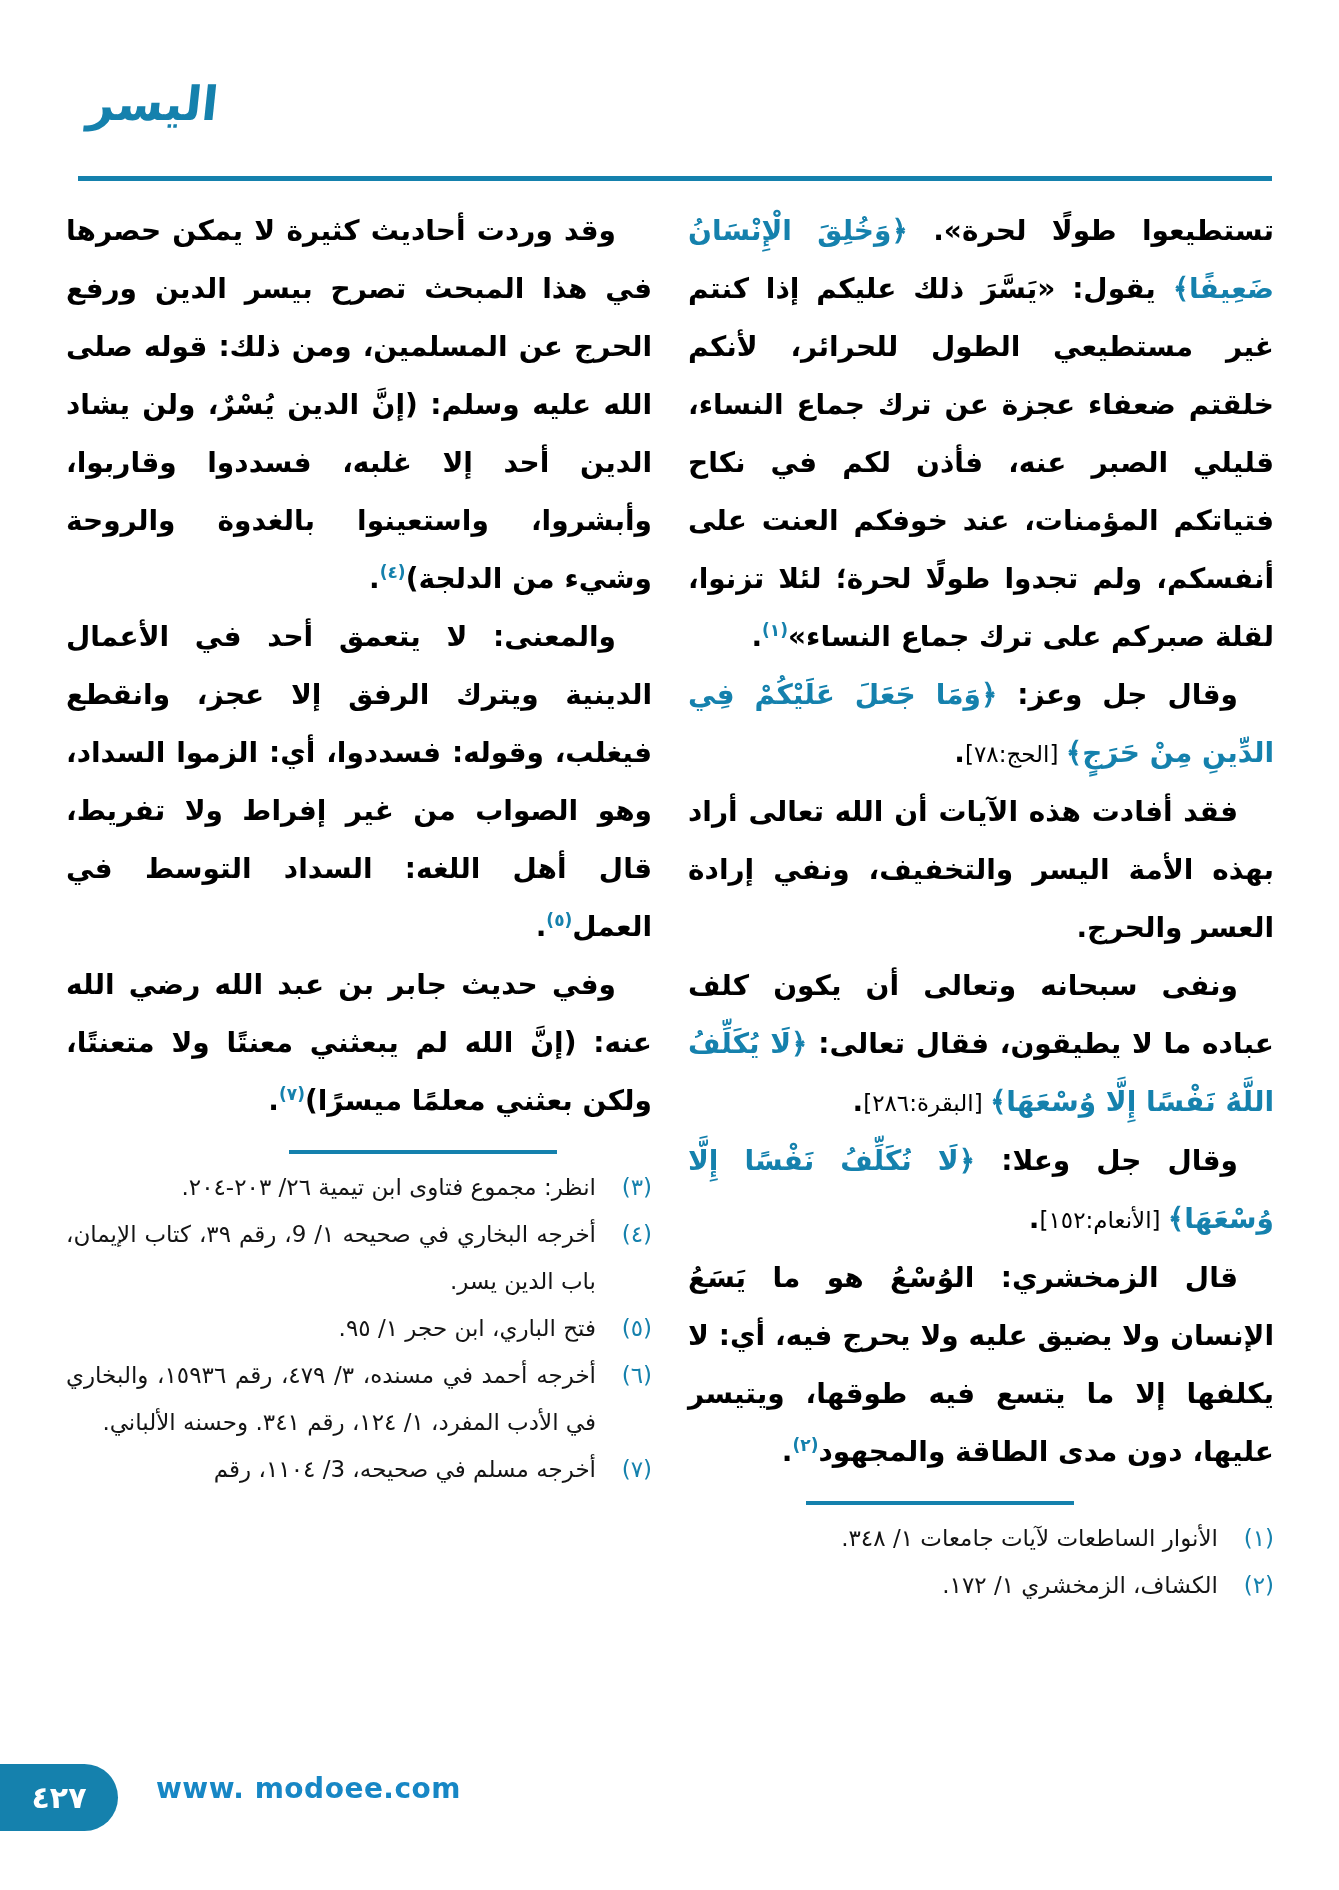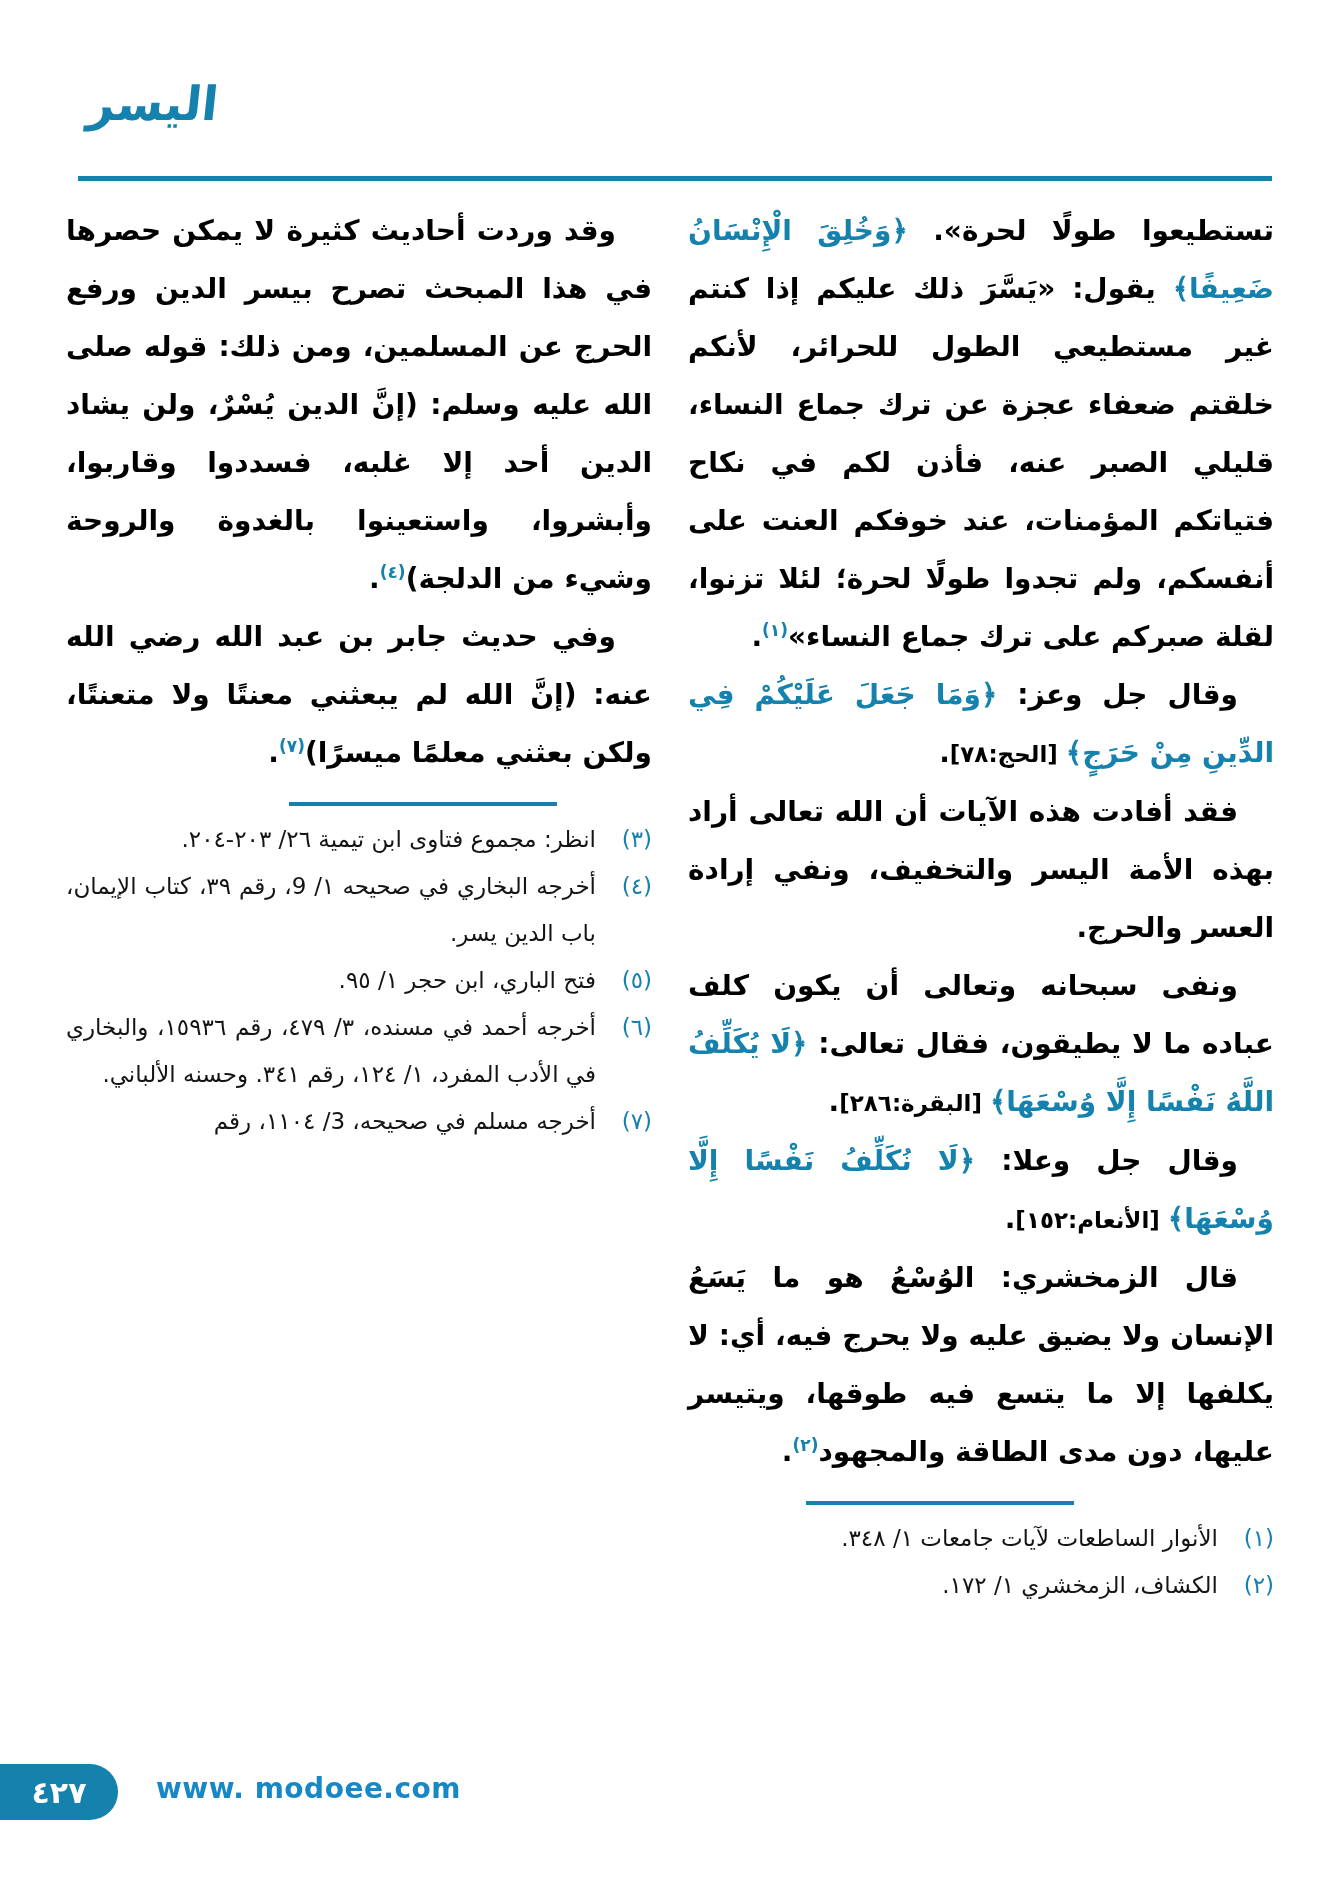--- a/index.html
+++ b/index.html
@@ -32,40 +32,40 @@
   .col{flex:1;min-width:0;}
   .para{
     margin:0;
     font-size:28px;font-weight:bold;
     line-height:58px;
     text-align:justify;
     color:var(--body);
   }
   .para.indent{text-indent:36px;}
   .seg-quran{color:var(--accent);font-weight:bold;}
-  .seg-ref{font-weight:bold;font-size:23px;}
+  .seg-ref{font-weight:normal;font-size:23px;}
   .seg-fn{
     color:var(--accent);
     font-size:17px;font-weight:bold;
     vertical-align:super;line-height:0;
   }
   .fn-divider{height:4px;background:var(--accent);width:268px;}
   .fn-divider.r{margin:20px 200px 10px 0;}
   .fn-divider.l{margin:20px 95px 10px 0;}
   .footnote{
     display:flex;
     font-size:23px;font-weight:normal;
     line-height:47px;color:#141414;
     text-align:justify;
   }
   .fn-num{color:var(--accent);flex:0 0 56px;}
   .fn-text{flex:1;min-width:0;}
   .page-num{
     position:absolute;left:0;top:1764px;
-    width:118px;height:56px;
+    width:118px;height:67px;
     background:var(--accent);
     color:#ffffff;
     border-radius:0 34px 34px 0;
     display:flex;align-items:center;justify-content:center;
     font-size:30px;font-weight:bold;
   }
   .website{
     position:absolute;left:156px;top:1772px;
     color:var(--link);
     font-size:28px;font-weight:bold;
@@ -103,20 +103,21 @@
           <div class="footnote">
             <span class="fn-num">(٢)</span>
             <span class="fn-text">الكشاف، الزمخشري ١/ ١٧٢.</span>
           </div>
         </div>
     </div>
 
     <div class="col">
       <div class="col-text">
           <p class="para indent"><span class="seg-body">وقد وردت أحاديث كثيرة لا يمكن حصرها في هذا المبحث تصرح بيسر الدين ورفع الحرج عن المسلمين، ومن ذلك: قوله صلى الله عليه وسلم: (إنَّ الدين يُسْرٌ، ولن يشاد الدين أحد إلا غلبه، فسددوا وقاربوا، وأبشروا، واستعينوا بالغدوة والروحة وشيء من الدلجة)</span><span class="seg-fn">(٤)</span><span class="seg-body">.</span></p>
+          <p class="para indent"><span class="seg-body">والمعنى: لا يتعمق أحد في الأعمال الدينية ويترك الرفق إلا عجز، وانقطع فيغلب، وقوله: فسددوا، أي: الزموا السداد، وهو الصواب من غير إفراط ولا تفريط، قال أهل اللغه: السداد التوسط في العمل</span><span class="seg-fn">(٥)</span><span class="seg-body">.</span></p>
           <p class="para indent"><span class="seg-body">وفي حديث جابر بن عبد الله رضي الله عنه: (إنَّ الله لم يبعثني معنتًا ولا متعنتًا، ولكن بعثني معلمًا ميسرًا)</span><span class="seg-fn">(٧)</span><span class="seg-body">.</span></p>
         </div>
       <div class="fn-divider l"></div>
       <div class="footnotes">
           <div class="footnote">
             <span class="fn-num">(٣)</span>
             <span class="fn-text">انظر: مجموع فتاوى ابن تيمية ٢٦/ ٢٠٣-٢٠٤.</span>
           </div>
           <div class="footnote">
             <span class="fn-num">(٤)</span>

